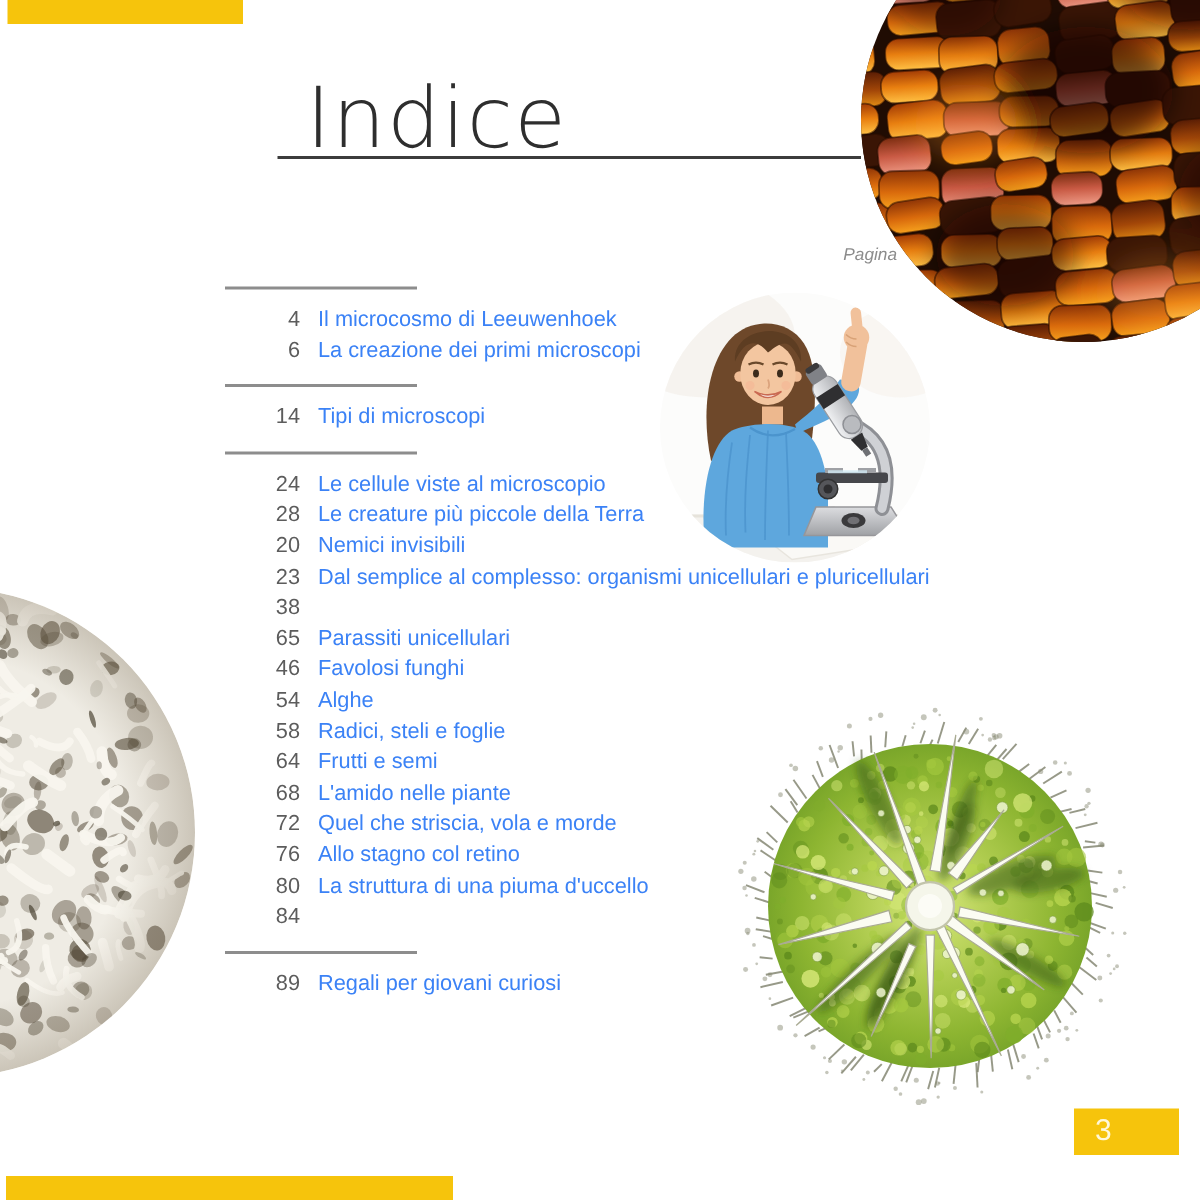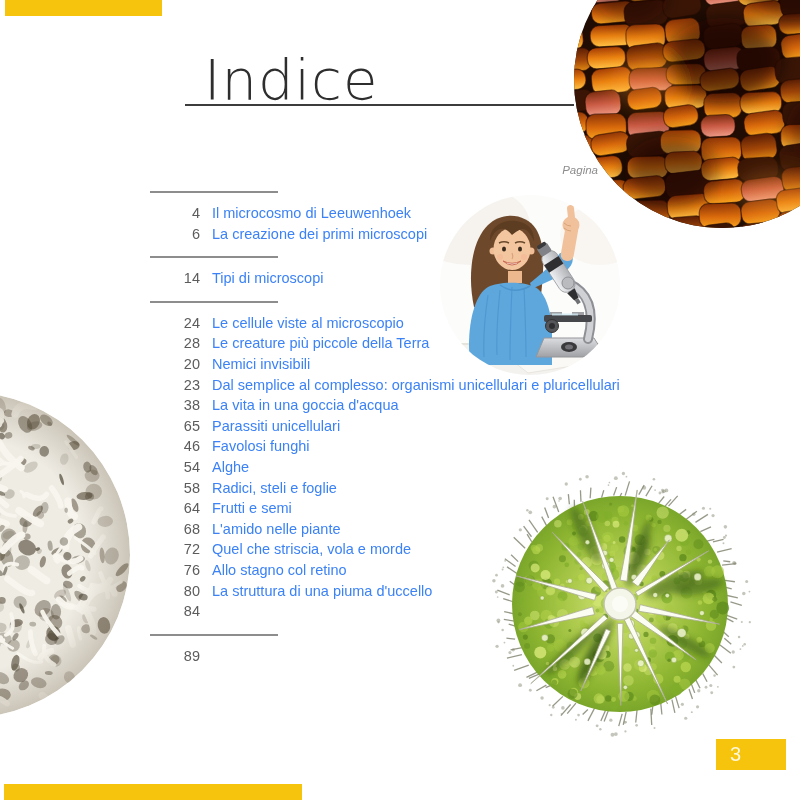--- a/index.html
+++ b/index.html
@@ -1276,21 +1276,20 @@
           <div class="toc-row">
             <span class="toc-page">20</span>
             <span class="toc-title">Nemici invisibili</span>
           </div>
           <div class="toc-row">
             <span class="toc-page">23</span>
             <span class="toc-title">Dal semplice al complesso: organismi unicellulari e pluricellulari</span>
           </div>
           <div class="toc-row">
             <span class="toc-page">38</span>
-            <span class="toc-title">La vita in una goccia d'acqua</span>
           </div>
           <div class="toc-row">
             <span class="toc-page">65</span>
             <span class="toc-title">Parassiti unicellulari</span>
           </div>
           <div class="toc-row">
             <span class="toc-page">46</span>
             <span class="toc-title">Favolosi funghi</span>
           </div>
           <div class="toc-row">
@@ -1322,20 +1321,21 @@
             <span class="toc-title">La struttura di una piuma d'uccello</span>
           </div>
           <div class="toc-row">
             <span class="toc-page">84</span>
           </div>
         </div>
         <div class="toc-divider"></div>
         <div class="toc-group">
           <div class="toc-row">
             <span class="toc-page">89</span>
+            <span class="toc-title">Regali per giovani curiosi</span>
           </div>
         </div>
       </div>
   </div>
 
   <div class="badge">
     <span>3</span>
   </div>
   <div class="bar bottom"></div>
 

